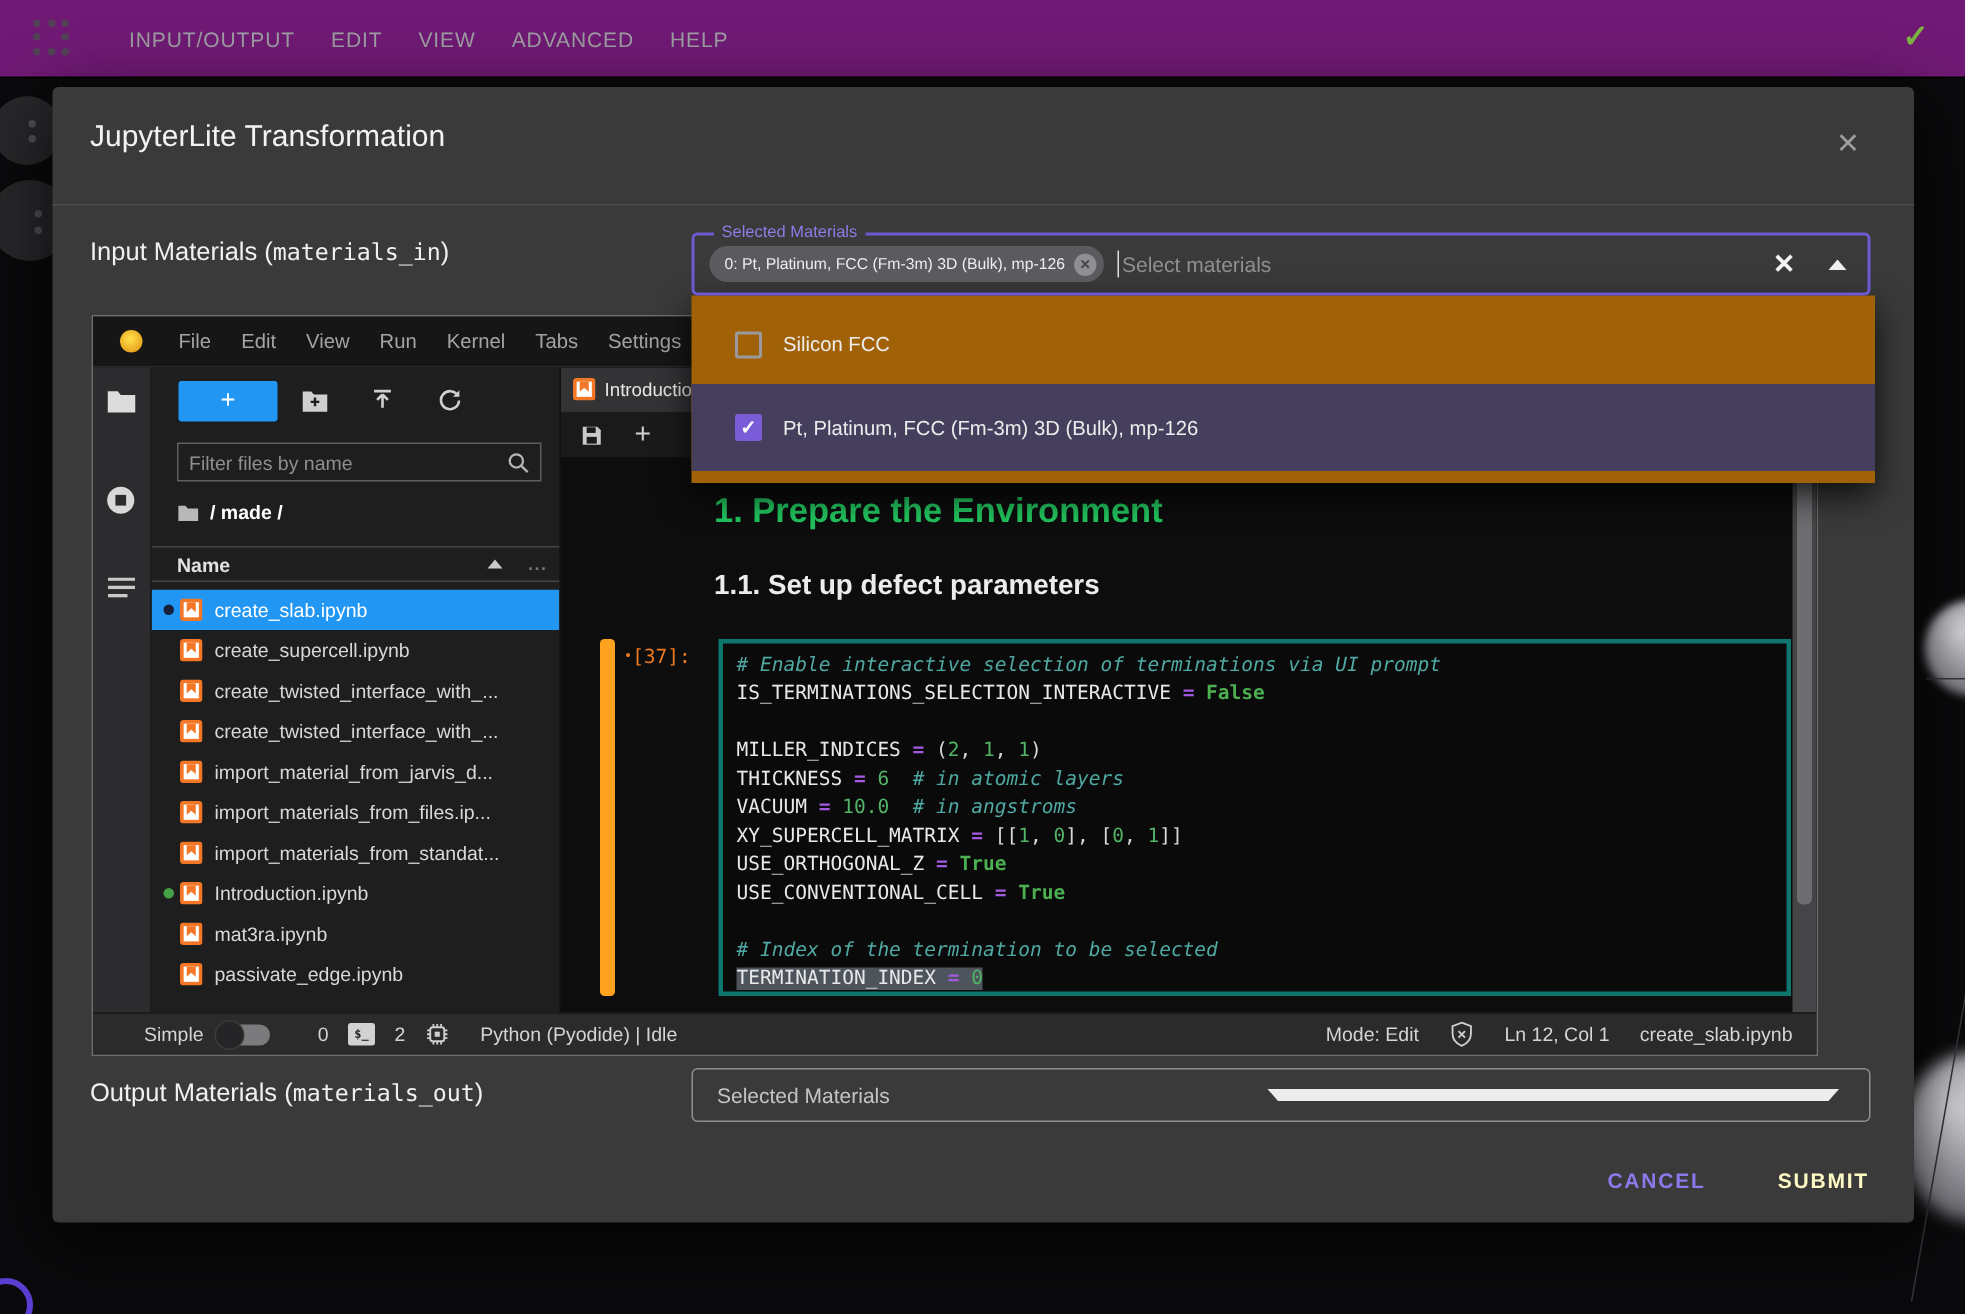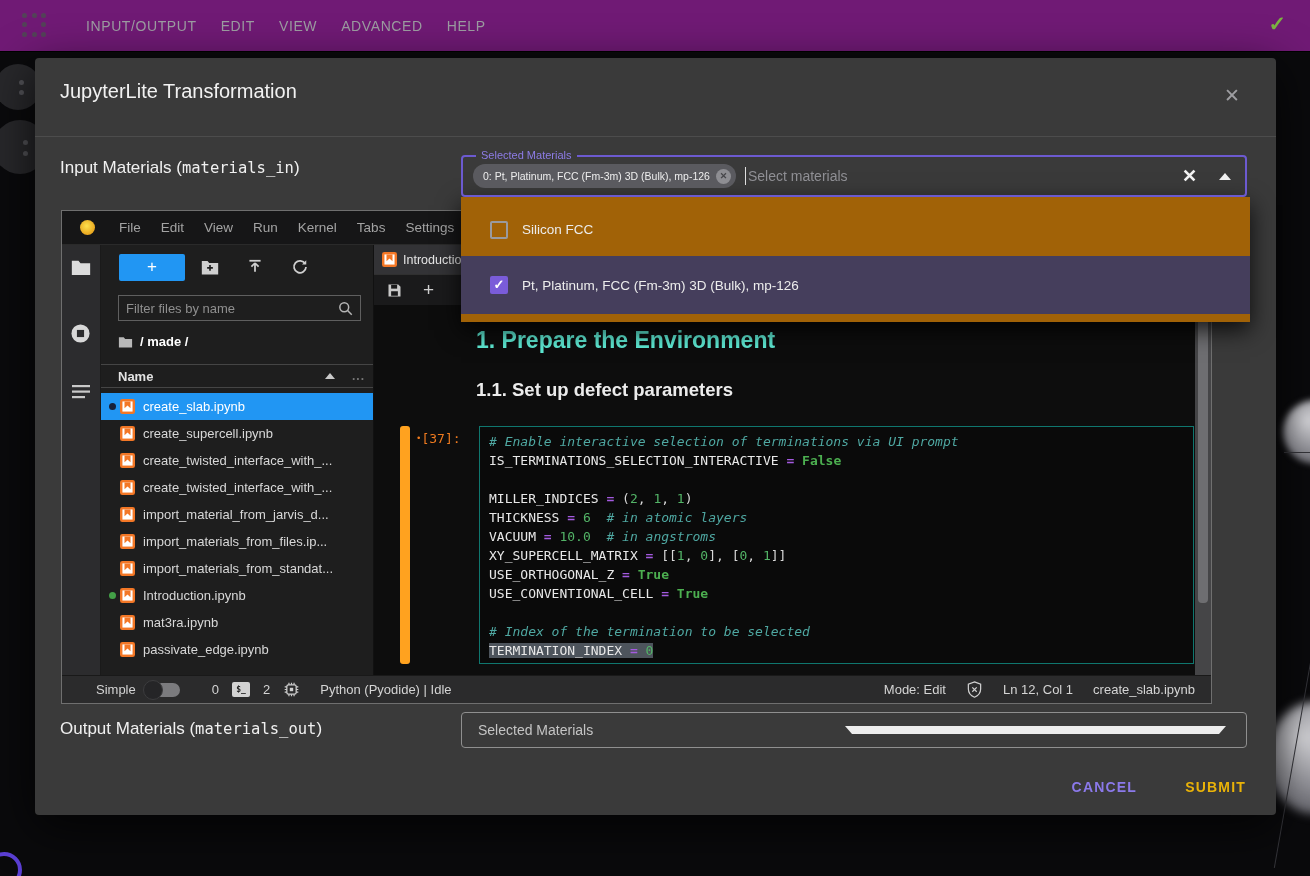--- a/index.html
+++ b/index.html
@@ -85,26 +85,26 @@
   .nbicon { width:15px; height:15px; margin-left:19px; flex:none; display:inline-block; }
   .fname { margin-left:8px; color:#d8d8d8; font-size:13px; white-space:nowrap; }
   .fsel .fname { color:#fff; }
 
   .nb { flex:1; background:#0e0e0e; position:relative; overflow:hidden; }
   .nb-tabbar { height:30px; background:#1c1c1d; border-bottom:1px solid #303030; display:flex; }
   .nb-tab { width:88px; background:#333336; display:flex; align-items:center; padding-left:8px; gap:6px; overflow:hidden; }
   .nb-tab span { color:#e5e5e5; font-size:12.5px; white-space:nowrap; }
   .nb-toolbar { height:30px; background:#1a1a1b; display:flex; align-items:center; padding-left:13px; gap:21px; }
   .nb-content { position:absolute; top:60px; left:0; right:16px; bottom:0; background:#0d0d0d; }
-  .nb-h1 { position:absolute; left:102px; top:22px; color:#5eead4; font-size:23px; font-weight:bold; }
+  .nb-h1 { position:absolute; left:102px; top:22px; color:#22c55e; font-size:23px; font-weight:bold; }
   .nb-h2 { position:absolute; left:102px; top:74px; color:#ececec; font-size:18.5px; font-weight:bold; }
   .collapser { position:absolute; left:26px; top:121px; width:10px; height:238px; background:#ffa21f; border-radius:3px; cursor:pointer; }
   .prompt { position:absolute; left:42px; top:126px; color:#ee7a1f; font-family:"DejaVu Sans Mono", monospace; font-size:13px; }
   .prompt .pdot { font-size:9px; vertical-align:2px; }
-  .editor { position:absolute; left:105px; top:121px; width:715px; height:238px; border:1px solid #0f766e; background:#0a0a0a; padding:5px 9px; font-family:"DejaVu Sans Mono", monospace; font-size:13px; line-height:19px; }
+  .editor { position:absolute; left:105px; top:121px; width:715px; height:238px; border:3px solid #0f766e; background:#0a0a0a; padding:5px 9px; font-family:"DejaVu Sans Mono", monospace; font-size:13px; line-height:19px; }
   .cl { min-height:19px; white-space:pre; }
   .tk-cm { color:#4fa8a2; font-style:italic; }
   .tk-v { color:#e8e8e8; }
   .tk-o { color:#a45ae0; font-weight:bold; }
   .tk-n { color:#53b467; }
   .tk-k { color:#4caf50; font-weight:bold; }
   .tk-p { color:#d8d8d8; }
   .hl { background:#4d545c; }
   .nb-scroll { position:absolute; top:0; right:0; width:16px; bottom:0; background:#454547; }
   .nb-thumb { position:absolute; left:3px; right:3px; top:28px; height:330px; background:#6e6e71; border-radius:4px; }
@@ -117,21 +117,21 @@
   .term-badge { width:18px; height:15px; background:#d2d2d2; border-radius:2px; color:#222; font-family:"DejaVu Sans Mono", monospace; font-size:8px; font-weight:bold; text-align:center; line-height:15px; }
 
   
   .out-select { position:absolute; left:426px; top:654px; width:786px; height:36px; border:1px solid #8f8f8f; border-radius:4px; display:flex; align-items:center; padding:0 20px 0 16px; cursor:pointer; }
   .out-select span { color:#c4c4c4; font-size:14px; flex:1; }
   .dd-down-caret { width:0; height:0; border-left:7px solid transparent; border-right:7px solid transparent; border-top:8px solid #ededed; }
 
   .footer { position:absolute; right:30px; bottom:20px; display:flex; gap:48px; }
   .btn { font-size:14px; font-weight:bold; letter-spacing:1.2px; cursor:pointer; }
   .btn-cancel { color:#8b79ea; }
-  .btn-submit { color:#eab308; }
+  .btn-submit { color:#fef9c3; }
 
   svg { display:block; }
 </style>
 </head>
 <body>
 
 <div id="screen">
 
   <div class="bgc" style="left:-5px; top:64px; width:46px; height:46px;">
       <i style="left:24px;top:16px"></i>

